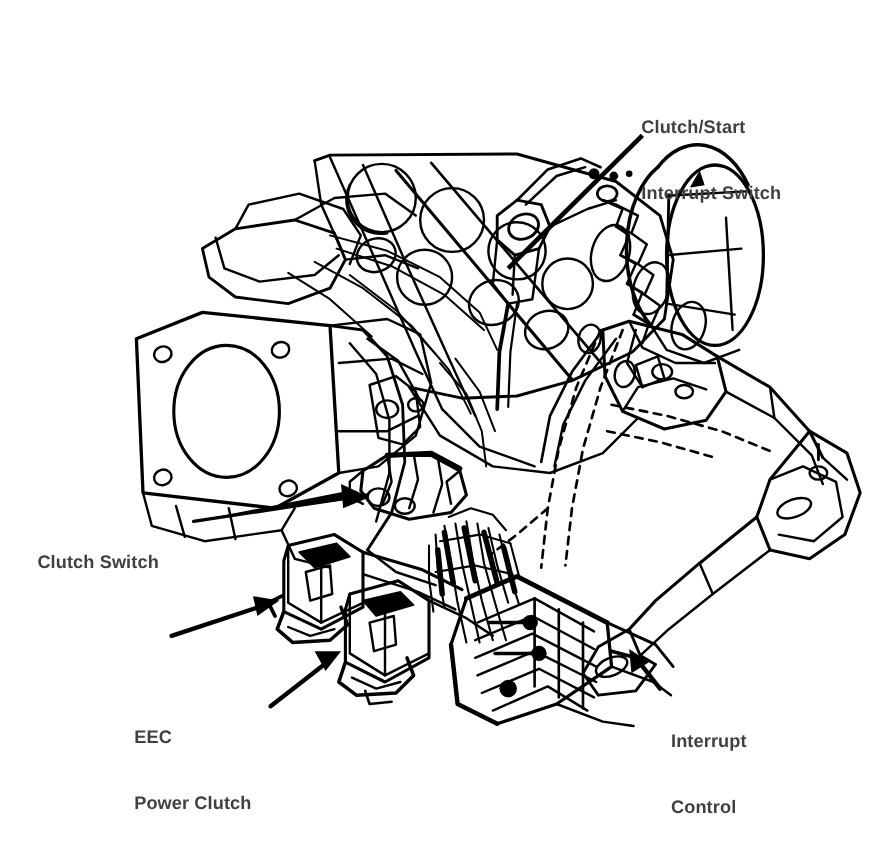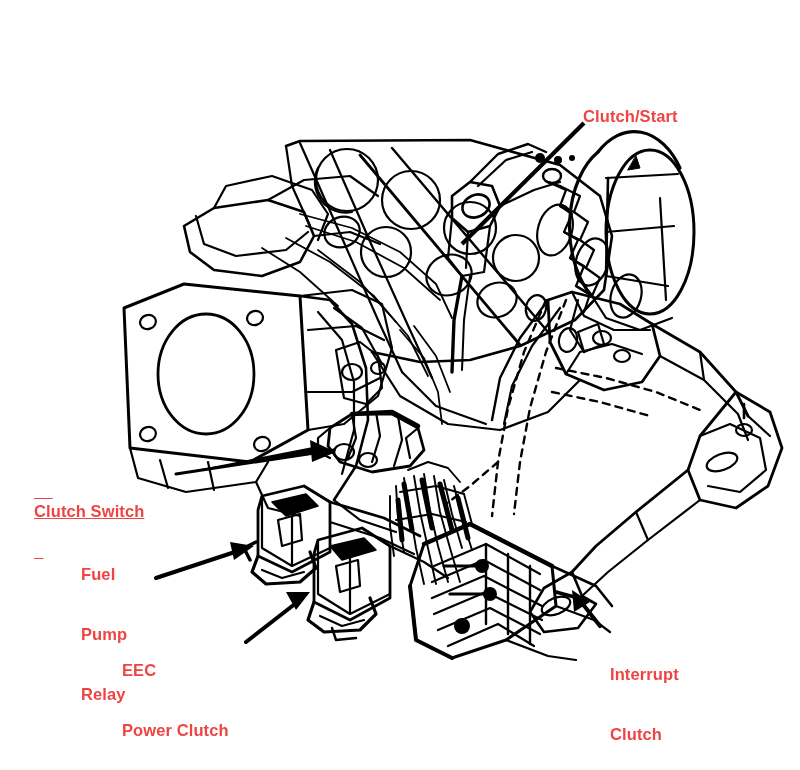--- a/index.html
+++ b/index.html
@@ -22,21 +22,21 @@
   }
   #art {
     position: absolute;
     top: 0; left: 0;
     width: 800px;
     height: 770px;
     display: block;
   }
   .callout {
     position: absolute;
-    color: #ef4444;
+    color: #404040;
     font-family: "Liberation Sans", sans-serif;
     font-size: 16.5px;
     font-weight: 700;
     line-height: 20px;
     letter-spacing: 0.1px;
     white-space: pre;
     user-select: none;
   }
   .callout .ln { display: block; }
 </style>
@@ -344,36 +344,32 @@
         <path d="M600 626 L578 598" stroke-width="4"></path>
         <path d="M572 590 L574 612 L590 602 Z" fill="#000000" stroke="none"></path>
         <path d="M578 598 L556 592" stroke-width="3.4"></path>
       </g>
 
     </g>
   </svg>
 
   <div class="callout" style="left:583px; top:66px;">
     <span class="ln">Clutch/Start</span>
+    <span class="ln">Interrupt Switch</span>
   </div>
 
-  <div class="callout" style="left:34px; top:461px;text-decoration:underline;">
+  <div class="callout" style="left:34px; top:461px;">
     <span class="ln">Clutch Switch</span>
   </div>
 
-  <div class="callout" style="left:81px; top:524px;">
-    <span class="ln">Fuel</span>
-    <span class="ln">Pump</span>
-    <span class="ln">Relay</span>
-  </div>
 
   <div class="callout" style="left:122px; top:620px;">
     <span class="ln">EEC</span>
     <span class="ln">Power Clutch</span>
   </div>
 
   <div class="callout" style="left:610px; top:624px;">
     <span class="ln">Interrupt</span>
-    <span class="ln">Clutch</span>
+    <span class="ln">Control</span>
     
   </div>
 
 </div>
 
 </body></html>

